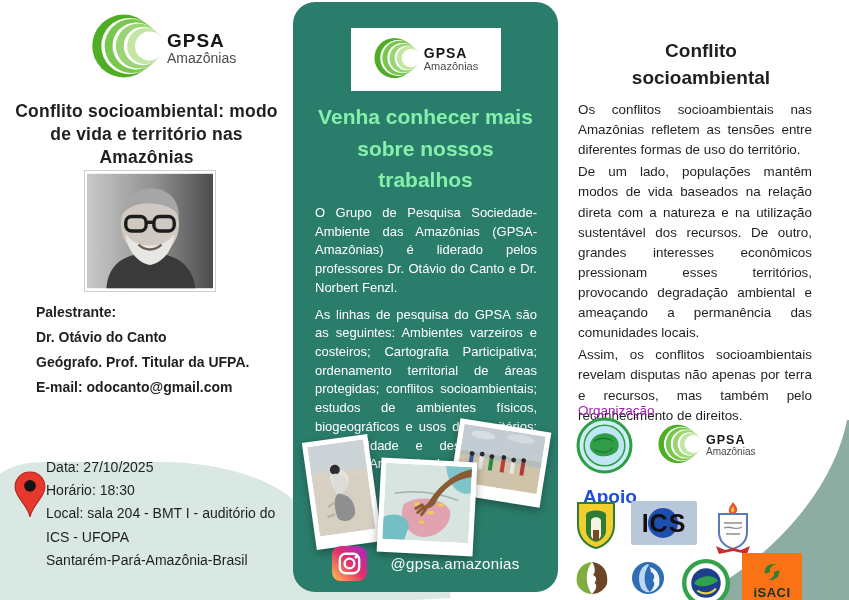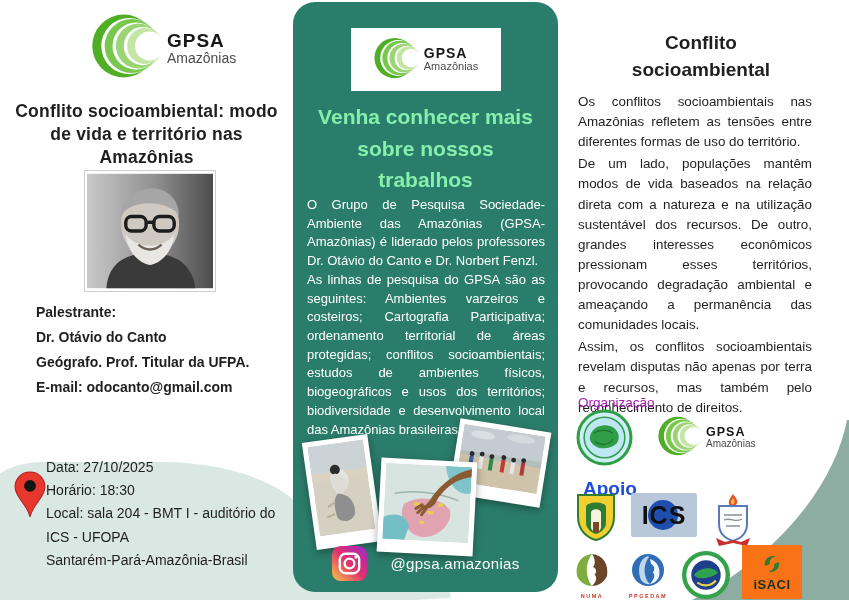--- a/index.html
+++ b/index.html
@@ -35,36 +35,36 @@
   .mint-sliver { position:absolute; left:300px; top:580px; width:150px; height:22px;
                  background:#d9e8e3; transform:rotate(-3deg); z-index:1; }
   .mid-logo-box { position:absolute; left:50%; transform:translateX(-50%); top:26px;
                   width:150px; height:63px; background:#fff; display:flex;
                   align-items:center; justify-content:center; }
   .mid-headline { position:absolute; top:99px; left:0; right:0; text-align:center;
                   color:#86efac; font-size:21px; font-weight:700; line-height:1.5; }
   .mid-headline > div { width:218px; margin:0 auto; }
   .mid-text { position:absolute; top:194px; left:14px; right:13px; color:#fff;
               font-size:13px; line-height:1.44; text-align:justify; }
-  .mid-text p { margin:0; }
+  .mid-text p { margin:8px; }
 
   .pol { position:absolute; background:#fff; box-shadow:0 3px 8px rgba(0,0,0,.35);
          padding:5px 5px 13px 5px; }
   .pol svg { display:block; }
   .pol1 { left:16px;  top:436px; transform:rotate(-8deg); }
   .pol2 { left:86px;  top:458px; transform:rotate(3deg); z-index:1; }
   .pol3 { left:161px; top:423px; transform:rotate(9deg); }
 
   .ig-row { position:absolute; bottom:11px; left:0; right:0; display:flex;
             align-items:center; justify-content:center; gap:24px; }
   .ig-icon svg { width:35px; height:35px; display:block; }
   .ig-handle { color:#fff; font-size:15px; letter-spacing:.3px; }
 
   
-  .right-panel { position:absolute; left:570px; top:4px; width:279px; height:478px; z-index:2; }
+  .right-panel { position:absolute; left:570px; top:12px; width:279px; height:478px; z-index:2; }
   .right-heading { position:absolute; top:26px; left:0; width:262px; text-align:center;
                    font-size:19px; font-weight:700; line-height:1.4; padding:0 28px; }
   .right-text { position:absolute; top:88px; left:8px; width:234px; font-size:13.4px;
                 line-height:1.5; text-align:justify; }
   .right-text p { margin:0 0 2px 0; }
   .org-label   { position:absolute; top:391px; left:8px;  font-size:13.5px; color:#a21caf; }
   .org-logos   { position:absolute; top:405px; left:6px;  display:flex; align-items:center; gap:24px; }
   .apoio-label { position:absolute; top:474px; left:13px; font-size:19px; color:#1d4ed8;font-weight:bold; }
   .apoio-row1  { position:absolute; top:489px; left:6px;  display:flex; align-items:flex-start; gap:15px; }
   .apoio-row2  { position:absolute; top:541px; left:0;    display:flex; align-items:flex-end; gap:12px; }

